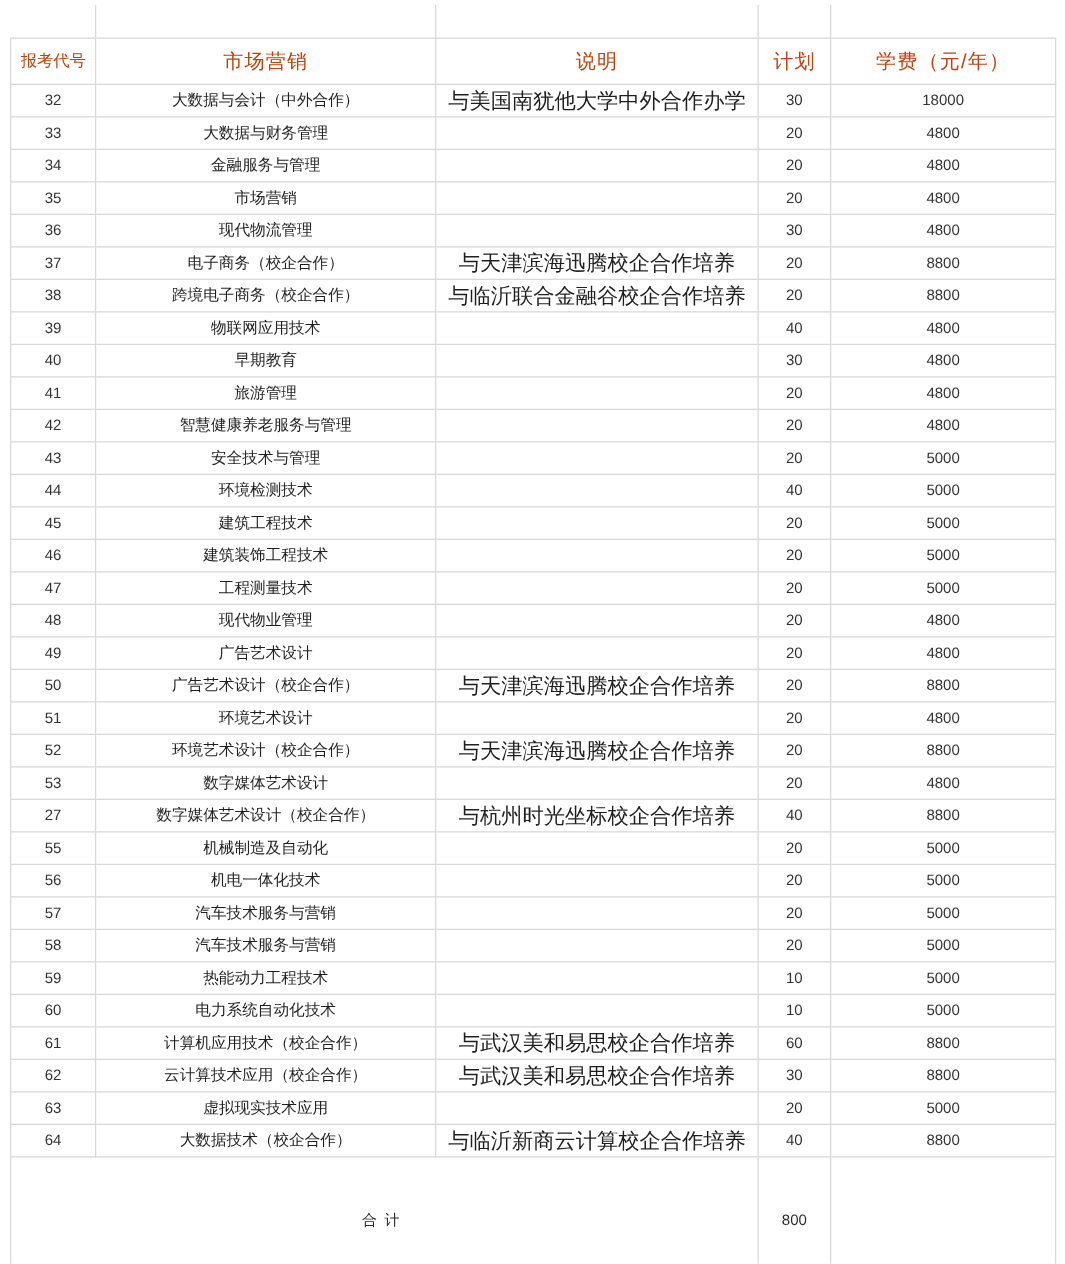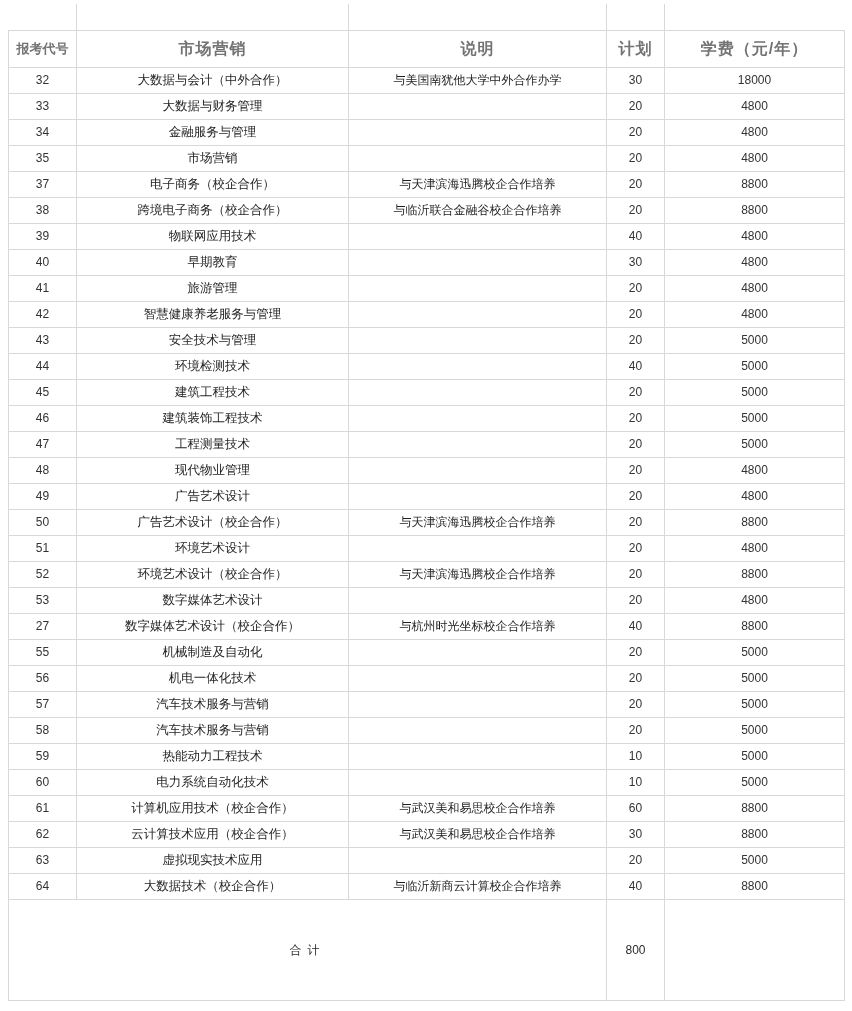--- a/index.html
+++ b/index.html
@@ -45,39 +45,39 @@
     border-bottom: 1px solid #d8d8d8;
     background: #ffffff;
   }
   tr.spacer-row td.sp-mid {
     border-left: 1px solid #d8d8d8;
     border-right: 1px solid #d8d8d8;
   }
   tr.header-row th {
     height: 36px;
     font-size: 16px;
-    font-weight: bold;
-    color: #737373;
+    font-weight: normal;
+    color: #c2410c;
     background: #ffffff;
     letter-spacing: 1px;
   }
   tr.header-row th.code-col {
     font-size: 13px;
     letter-spacing: 0;
   }
   tr.data-row td {
     height: 25px;
     line-height: 25px;
     font-size: 12px;
     white-space: nowrap;
     overflow: hidden;
   }
   tr.data-row td.c-code { font-size: 12px; color: #333; text-align: center; }
   tr.data-row td.c-name { font-size: 12.5px; color: #1f1f1f; }
-  tr.data-row td.c-desc { font-size: 12px; color: #1f1f1f; text-align: center; }
+  tr.data-row td.c-desc { font-size: 17px; color: #1f1f1f; text-align: center; }
   tr.data-row td.c-plan { font-size: 12px; color: #333; }
   tr.data-row td.c-fee  { font-size: 12px; color: #333; }
 
   tr.total-row td {
     height: 100px;
   }
   td.total-label {
     font-size: 19px;
     font-weight: bold;
     letter-spacing: 6px;
@@ -144,20 +144,27 @@
         <td class="c-fee">4800</td>
       </tr>
       <tr class="data-row">
         <td class="c-code">35</td>
         <td class="c-name">市场营销</td>
         <td class="c-desc"></td>
         <td class="c-plan">20</td>
         <td class="c-fee">4800</td>
       </tr>
       <tr class="data-row">
+        <td class="c-code">36</td>
+        <td class="c-name">现代物流管理</td>
+        <td class="c-desc"></td>
+        <td class="c-plan">30</td>
+        <td class="c-fee">4800</td>
+      </tr>
+      <tr class="data-row">
         <td class="c-code">37</td>
         <td class="c-name">电子商务（校企合作）</td>
         <td class="c-desc">与天津滨海迅腾校企合作培养</td>
         <td class="c-plan">20</td>
         <td class="c-fee">8800</td>
       </tr>
       <tr class="data-row">
         <td class="c-code">38</td>
         <td class="c-name">跨境电子商务（校企合作）</td>
         <td class="c-desc">与临沂联合金融谷校企合作培养</td>

